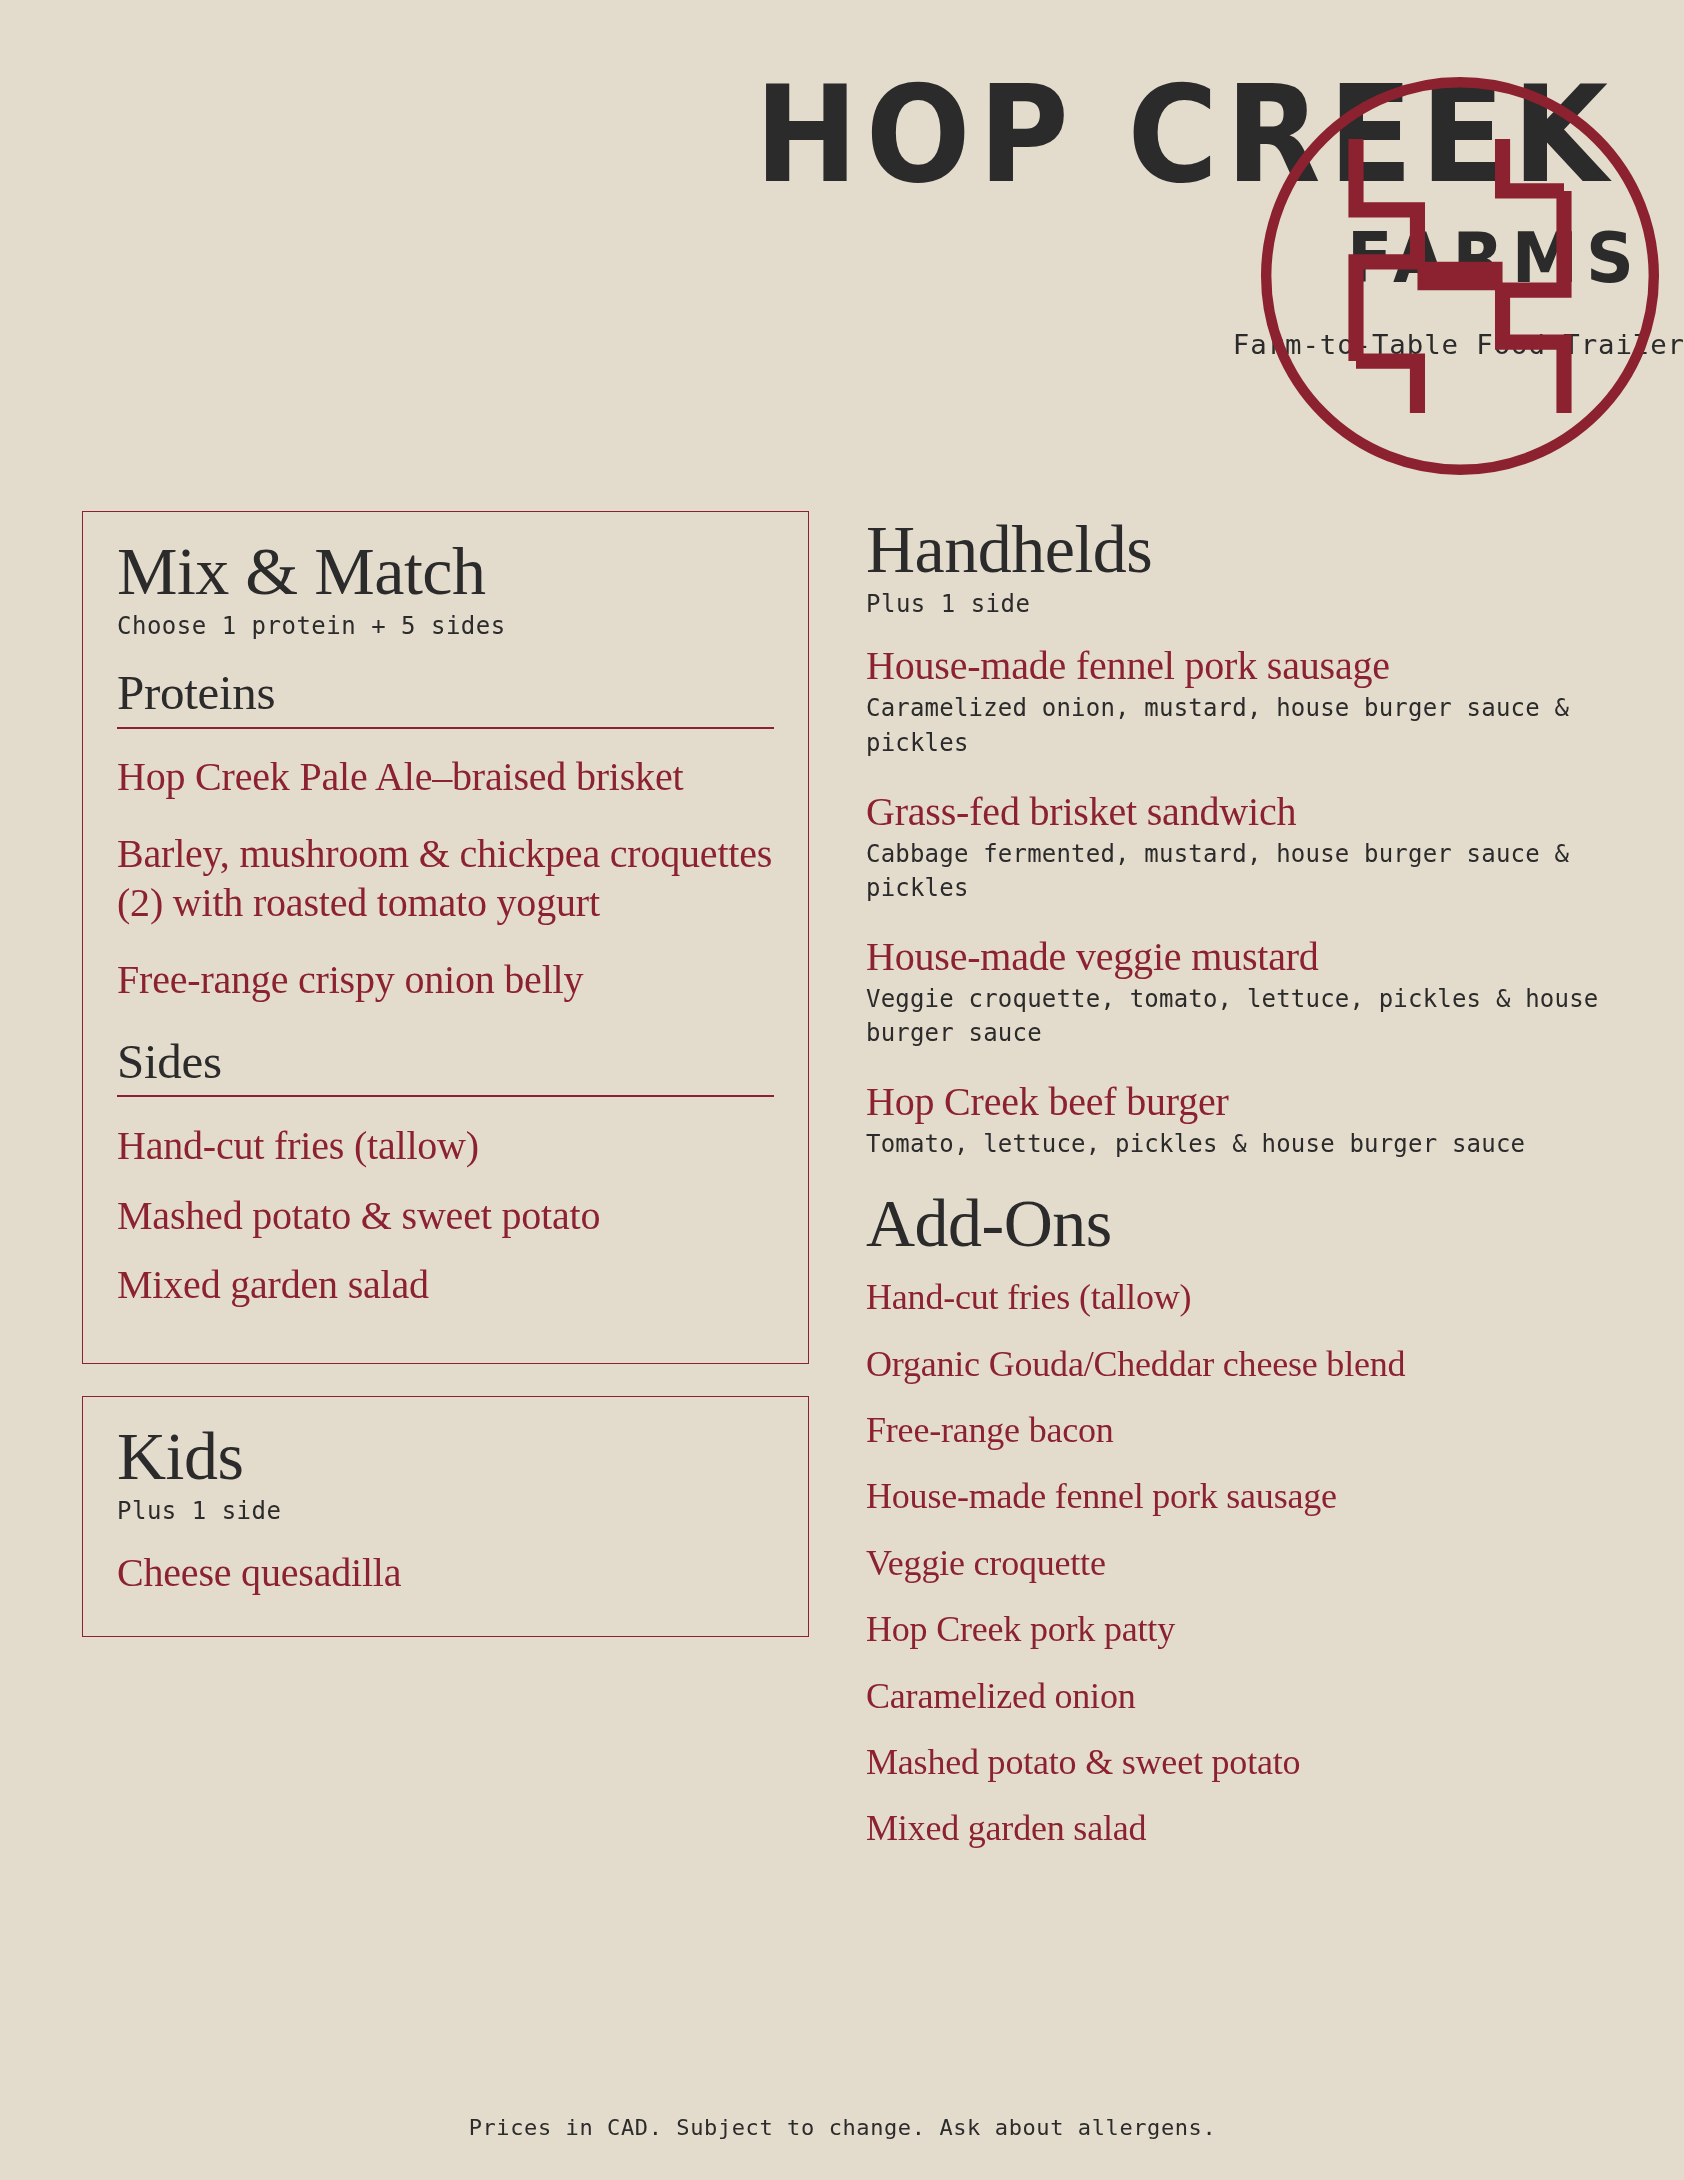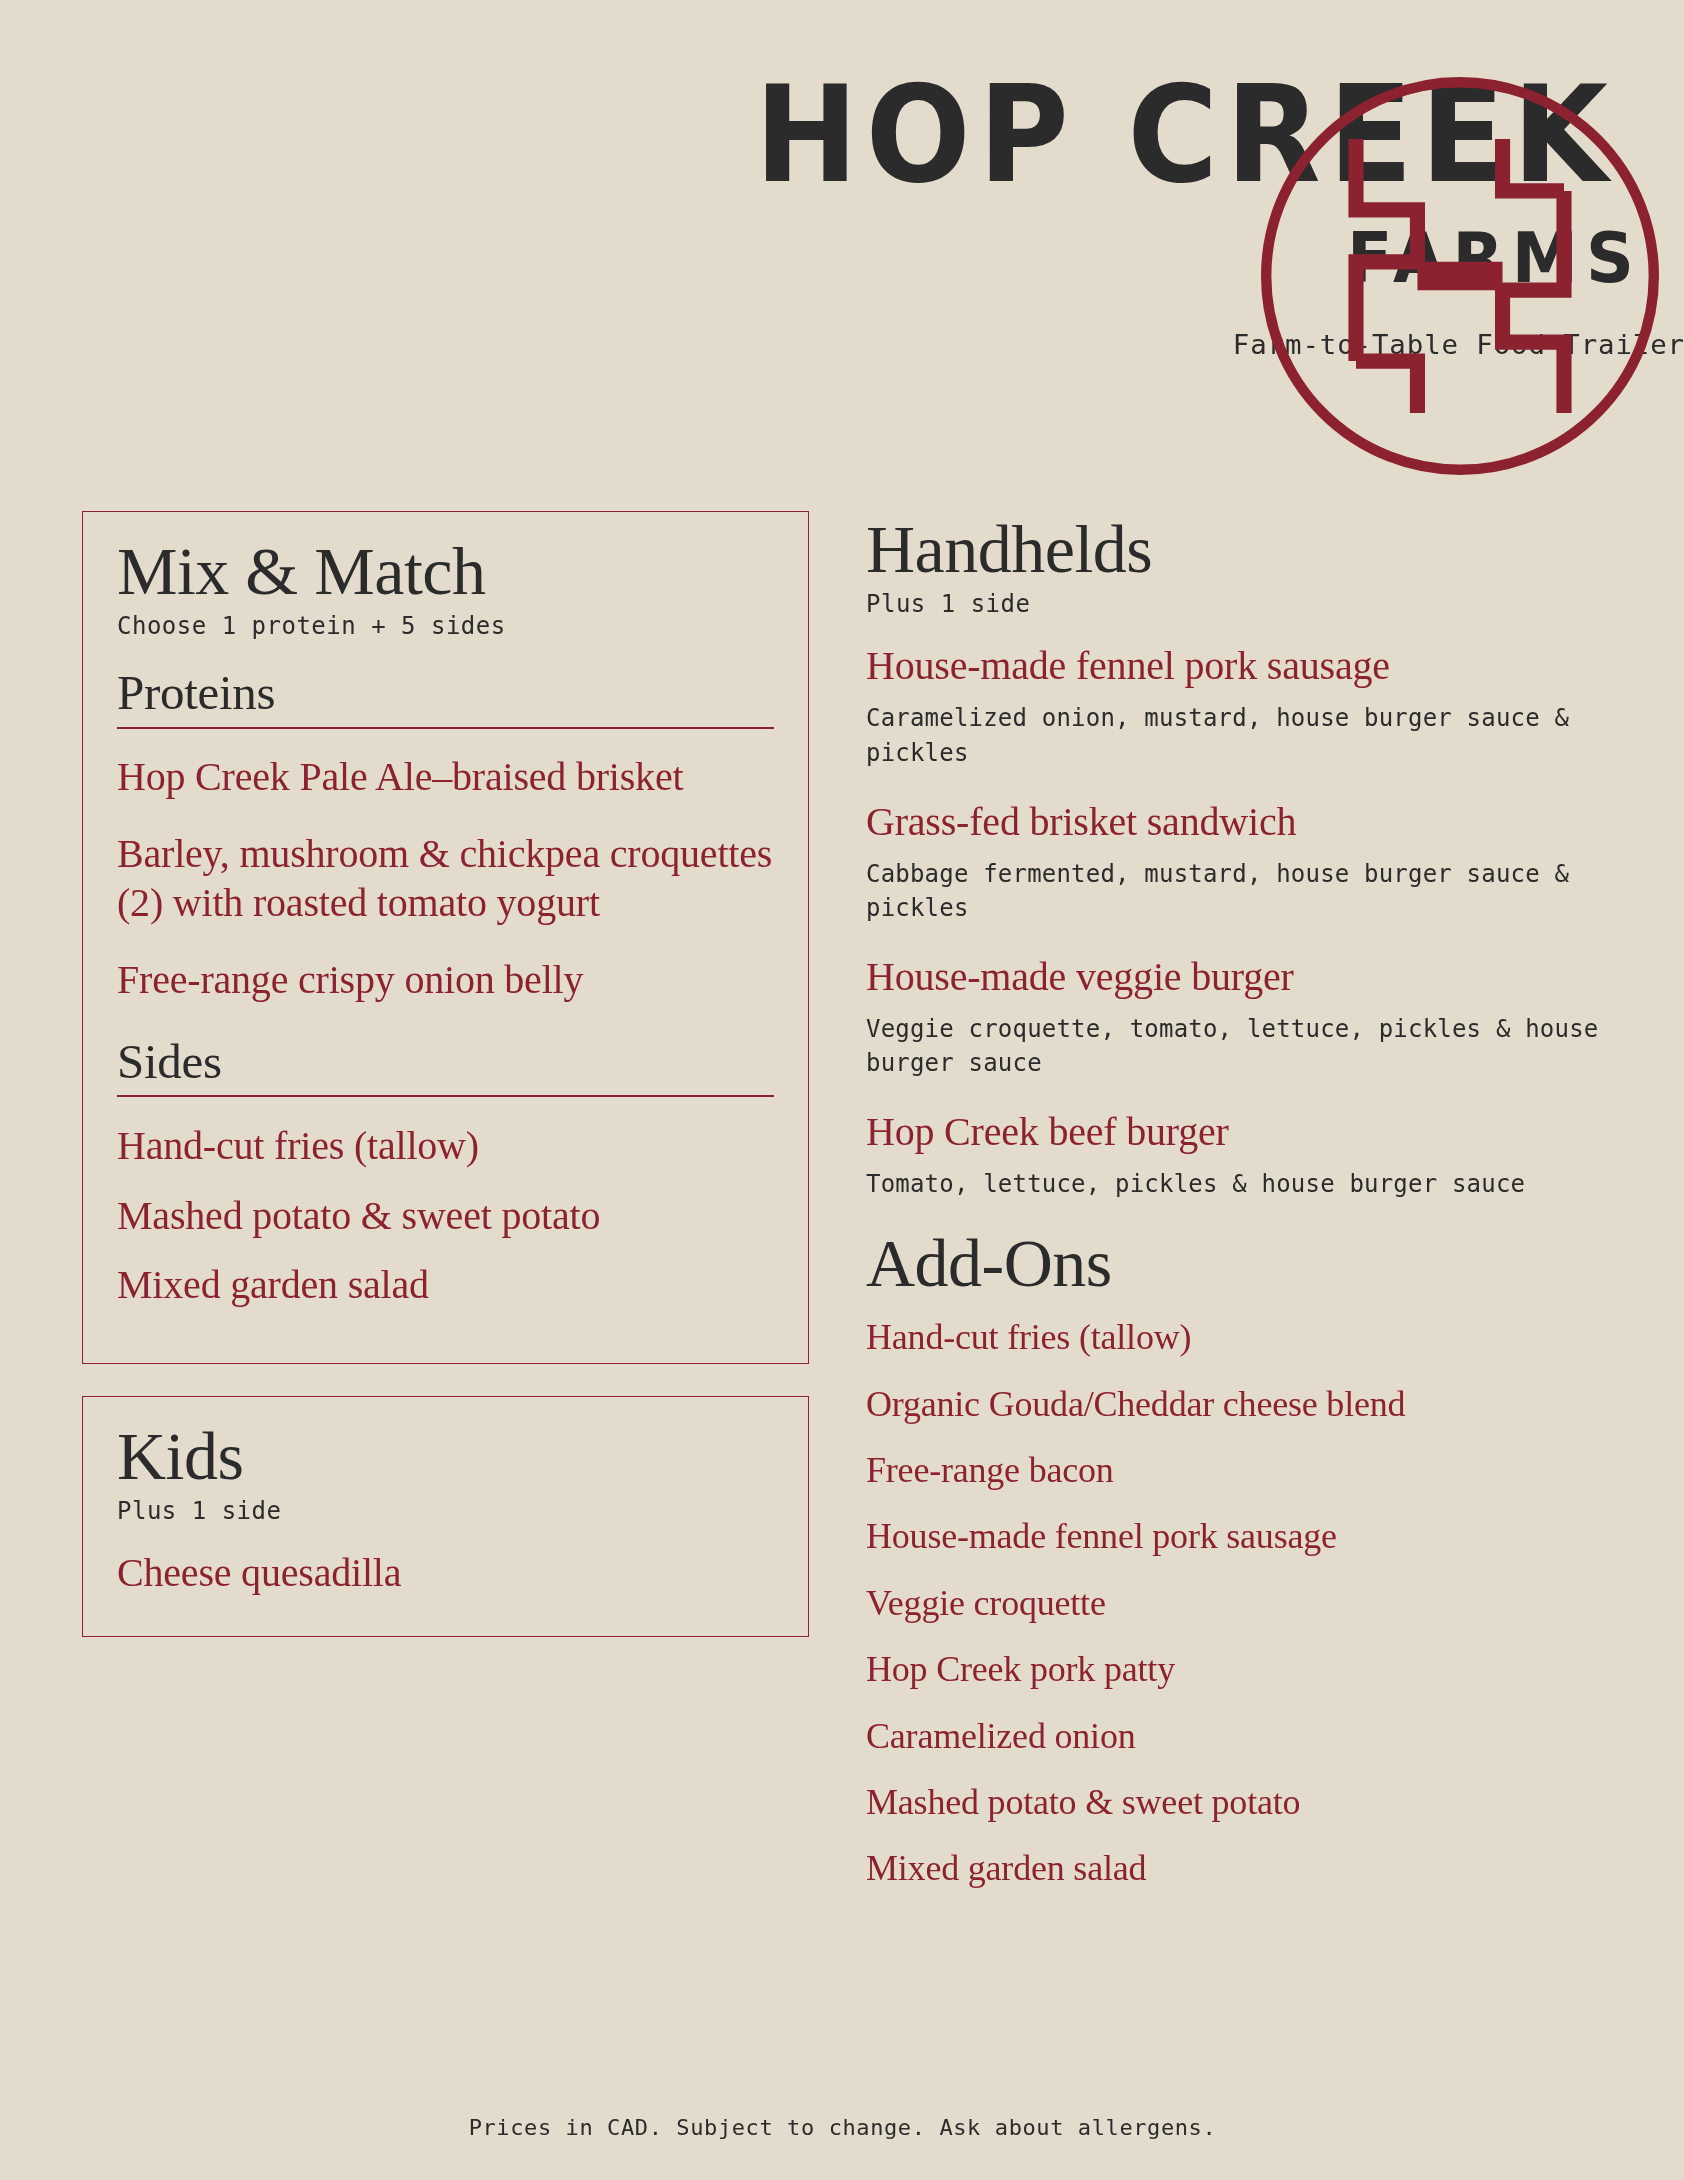--- a/index.html
+++ b/index.html
@@ -143,21 +143,21 @@
     font-size: 40px;
     color: #8c2230;
     line-height: 1.2;
     letter-spacing: -0.2px;
   }
   .hh-desc {
     font-family: "DejaVu Sans Mono", monospace;
     font-size: 24px;
     line-height: 1.42;
     color: #2b2b2b;
-    margin-top: 11px;
+    margin-top: 1px;
     letter-spacing: 0.2px;
   }
 
   .addons { margin-top: 17px; }
   .addon {
     font-size: 36px;
     color: #8c2230;
     line-height: 1.26;
     margin-bottom: 21px;
     letter-spacing: -0.2px;
@@ -239,21 +239,21 @@
 
         <div class="hh-item">
           <div class="hh-name">House-made fennel pork sausage</div>
           <div class="hh-desc">Caramelized onion, mustard, house burger sauce &amp; pickles</div>
         </div>
         <div class="hh-item">
           <div class="hh-name">Grass-fed brisket sandwich</div>
           <div class="hh-desc">Cabbage fermented, mustard, house burger sauce &amp; pickles</div>
         </div>
         <div class="hh-item">
-          <div class="hh-name">House-made veggie burger</div>
+          <div class="hh-name">House-made veggie mustard</div>
           <div class="hh-desc">Veggie croquette, tomato, lettuce, pickles &amp; house burger sauce</div>
         </div>
         <div class="hh-item">
           <div class="hh-name">Hop Creek beef burger</div>
           <div class="hh-desc">Tomato, lettuce, pickles &amp; house burger sauce</div>
         </div>
       </div>
 
       <div>
         <h1 class="section">Add-Ons</h1>

